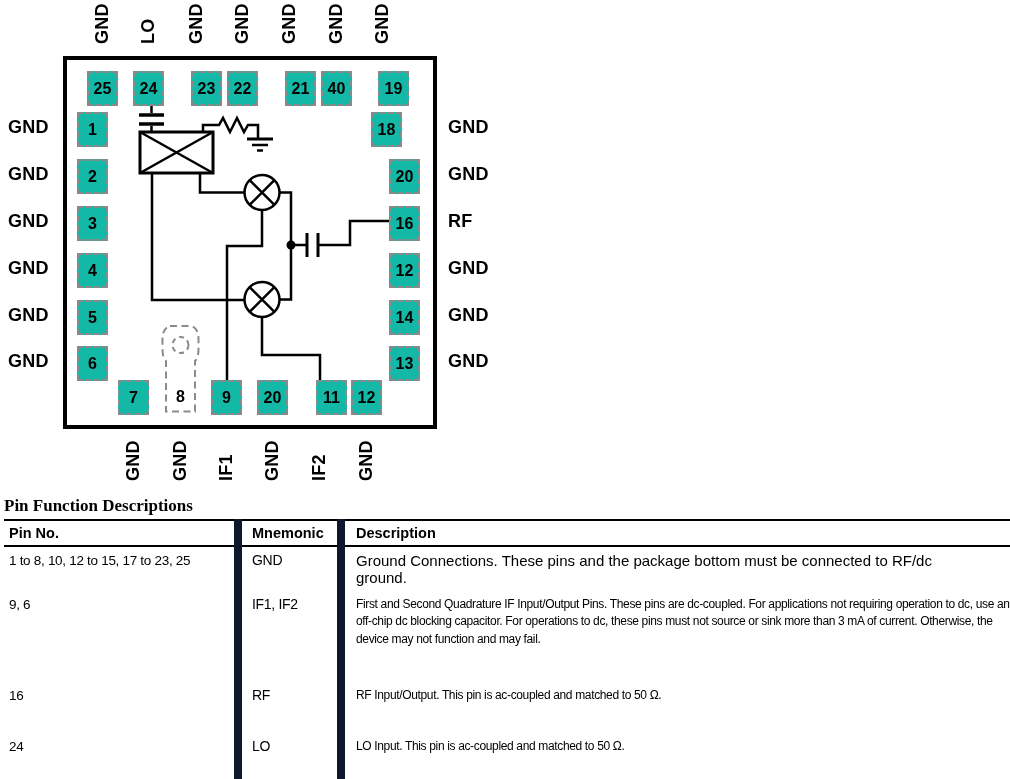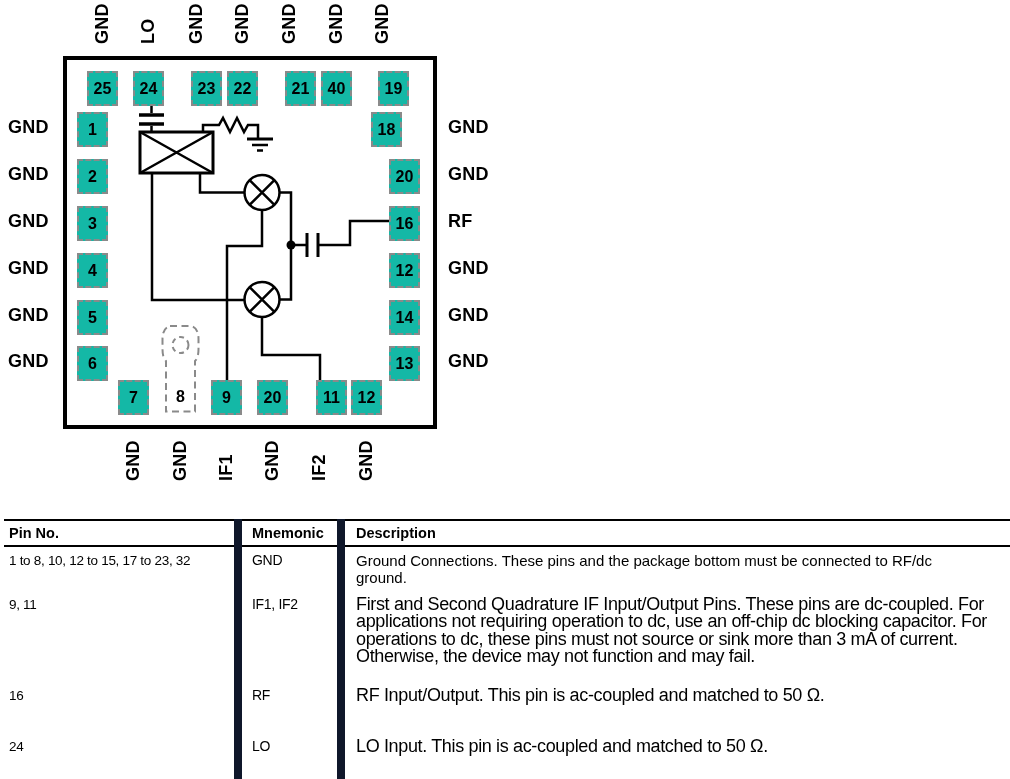--- a/index.html
+++ b/index.html
@@ -31,21 +31,21 @@
   .c1{width:234px;padding-left:5px !important;}
   .c2{width:103px;padding-left:10px !important;}
   .c3{width:665px;padding-left:11px !important;}
   td{font-size:14px;letter-spacing:-0.3px;line-height:17.3px;}
   td.c1{font-size:13.5px;}
   tr.r1 td{height:40px;padding-top:5px;}
   tr.r2 td{height:82px;padding-top:4px;}
   tr.r3 td{height:42px;padding-top:9px;}
   tr.r4 td{height:42px;padding-top:9px;}
   .desc-wide{font-size:15px;letter-spacing:0;max-width:600px;line-height:17.3px;}
-  .desc-cond{font-size:18px;letter-spacing:-0.35px;max-width:654px;}
+  .desc-cond{font-size:12px;letter-spacing:-0.35px;max-width:654px;}
 </style>
 </head>
 <body>
 
 <div class="page">
 
   <div class="diagram">
 
     <div class="chip"></div>
 
@@ -156,42 +156,43 @@
     <div class="vlabel" style="left:360px;top:11px">GND</div>
 
     <div class="vlabel" style="left:111px;top:448px">GND</div>
     <div class="vlabel" style="left:158px;top:448px">GND</div>
     <div class="vlabel" style="left:204px;top:448px">IF1</div>
     <div class="vlabel" style="left:250px;top:448px">GND</div>
     <div class="vlabel" style="left:297px;top:448px">IF2</div>
     <div class="vlabel" style="left:344px;top:448px">GND</div>
   </div>
 
+  <div class="tbl-title">Pin Function Descriptions</div>
 
   <table class="pft">
     <colgroup>
         <col style="width:234px">
         <col style="width:103px">
         <col>
       </colgroup>
     <tbody>
         <tr>
       <th class="c1">Pin No.</th>
       <th class="c2">Mnemonic</th>
       <th class="c3">Description</th>
     </tr>
     <tr class="r1">
-      <td class="c1">1 to 8, 10, 12 to 15, 17 to 23, 32</td>
+      <td class="c1">1 to 8, 10, 12 to 15, 17 to 23, 25</td>
       <td class="c2">GND</td>
       <td class="c3">
             <div class="desc-wide">Ground Connections. These pins and the package bottom must be connected to RF/dc ground.</div>
           </td>
     </tr>
     <tr class="r2">
-      <td class="c1">9, 11</td>
+      <td class="c1">9, 6</td>
       <td class="c2">IF1, IF2</td>
       <td class="c3">
             <div class="desc-cond">First and Second Quadrature IF Input/Output Pins. These pins are dc-coupled. For applications not requiring operation to dc, use an off-chip dc blocking capacitor. For operations to dc, these pins must not source or sink more than 3 mA of current. Otherwise, the device may not function and may fail.</div>
           </td>
     </tr>
     <tr class="r3">
       <td class="c1">16</td>
       <td class="c2">RF</td>
       <td class="c3">
             <div class="desc-cond">RF Input/Output. This pin is ac-coupled and matched to 50 Ω.</div>

